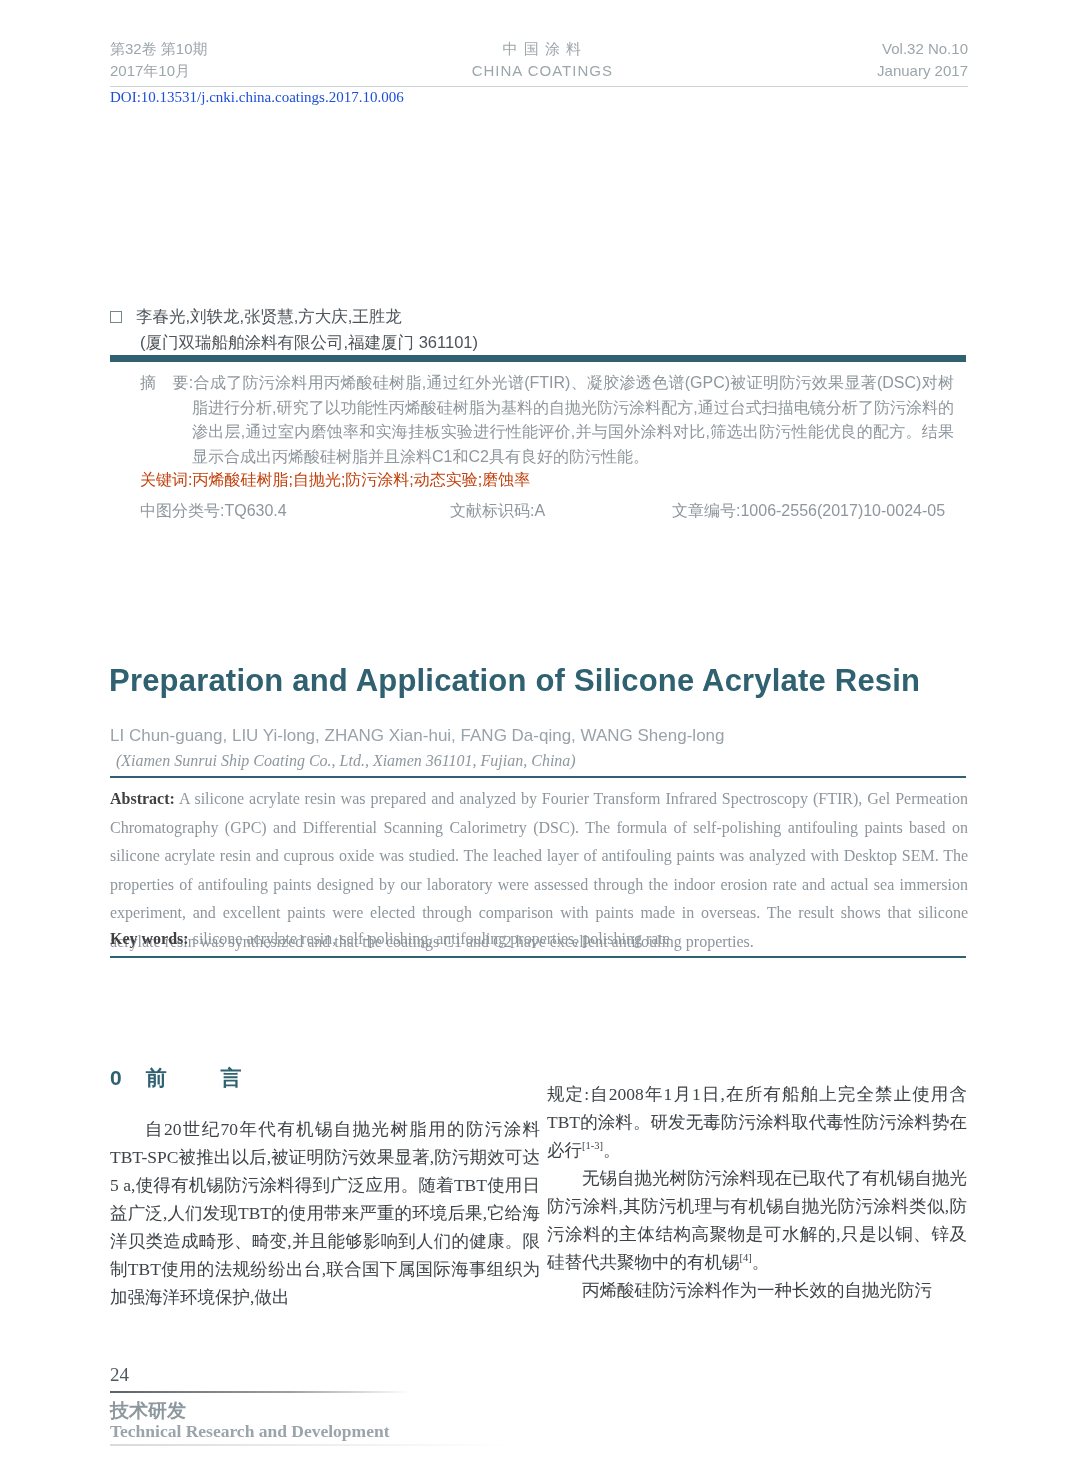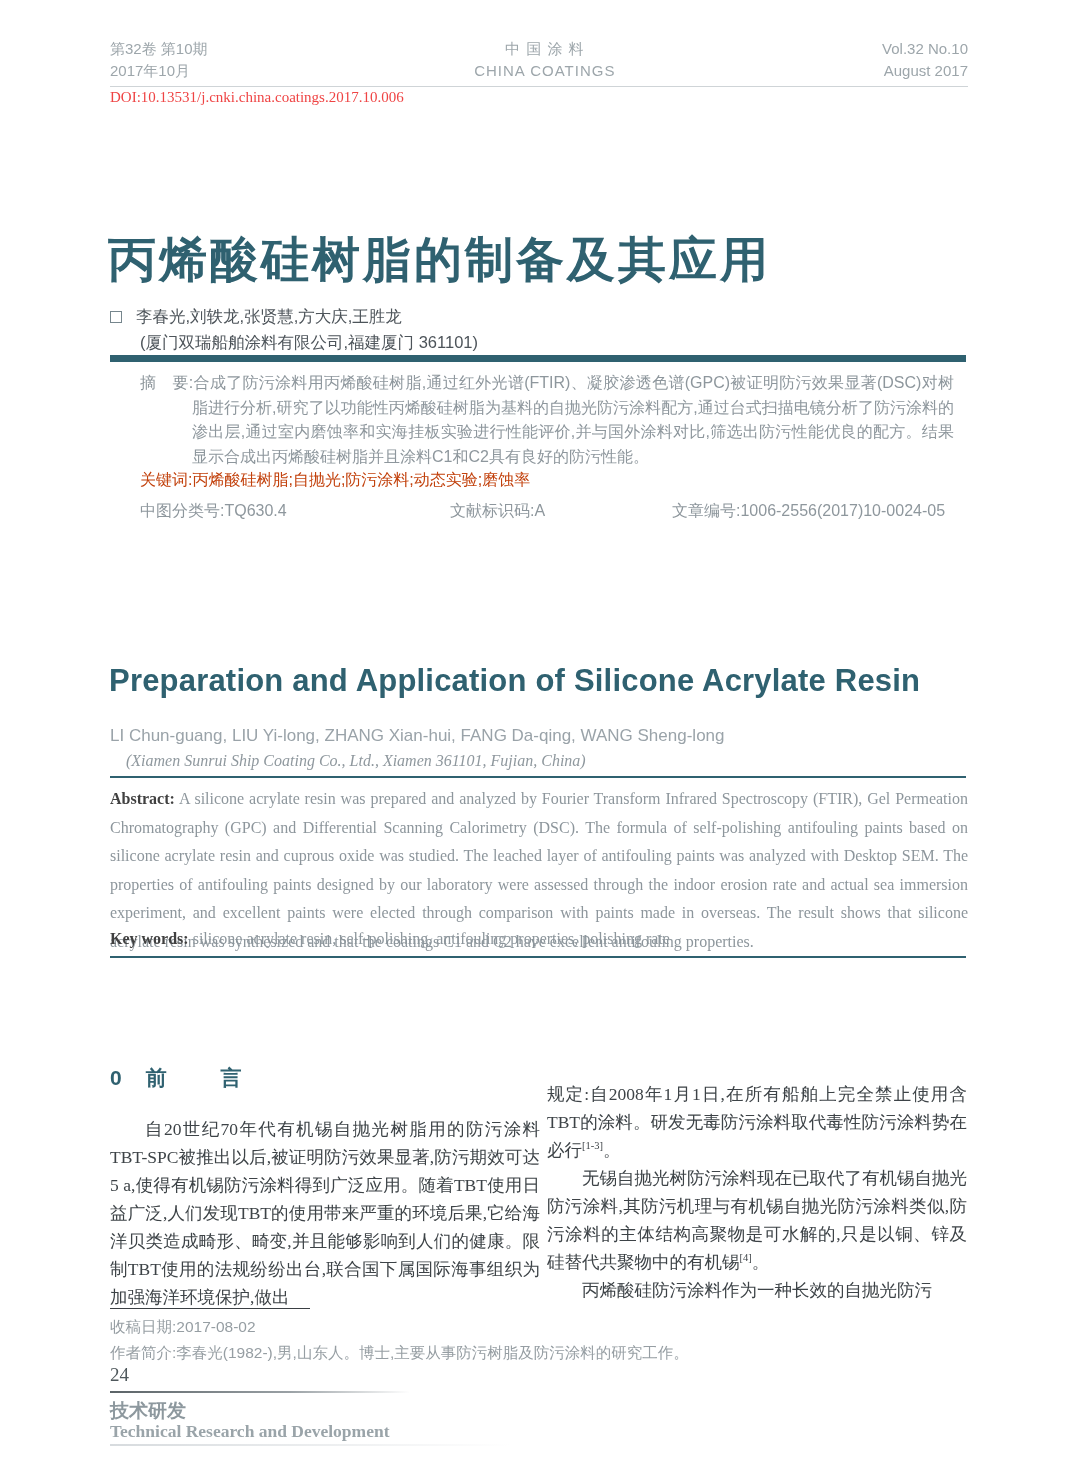--- a/index.html
+++ b/index.html
@@ -14,21 +14,21 @@
   .hdr {
     position:absolute; left:110px; top:38px; width:858px;
     display:flex; justify-content:space-between;
     color:#9da6ab; font-size:15px; line-height:22px;
     border-bottom:1px solid #cfd4d7; padding-bottom:4px;
   }
   .hdr-col.center { text-align:center; letter-spacing:1px; }
   .hdr-col.right  { text-align:right; }
   .doi {
     position:absolute; left:110px; top:89px;
-    font-family:"Liberation Serif", serif; font-size:15px; color:#ef4444;
+    font-family:"Liberation Serif", serif; font-size:15px; color:#1d4ed8;
   }
   
   .title-cn {
     position:absolute; left:108px; top:228px; width:860px;
     color:var(--accent); font-size:48px; font-weight:700; letter-spacing:3px;
     font-family:"Liberation Sans", sans-serif; white-space:nowrap;
   }
   .authors-cn {
     position:absolute; left:110px; top:306px; width:855px;
     color:#4d545a; font-size:16.5px;
@@ -65,21 +65,21 @@
   .title-en {
     position:absolute; left:109px; top:663px; width:860px;
     color:var(--accent); font-size:31px; font-weight:700; letter-spacing:0.2px;
     font-family:"Liberation Sans", sans-serif; white-space:nowrap;
   }
   .authors-en {
     position:absolute; left:110px; top:726px; width:858px;
     color:#9aa3a9; font-size:17px;
   }
   .affil-en {
-    position:absolute; left:126px; top:752px; width:858px;
+    position:absolute; left:116px; top:752px; width:858px;
     color:#8f989e; font-size:16px; font-style:italic;
     font-family:"Liberation Serif", serif;
   }
   .rule { position:absolute; left:110px; width:856px; height:0; border-top:2px solid var(--accent); }
   .rule-1 { top:776px; }
   .rule-2 { top:956px; }
   .abs-en {
     position:absolute; left:110px; top:785px; width:858px;
     color:#8d969c; font-size:16px; line-height:28.6px; text-align:justify;
     font-family:"Liberation Serif", serif;
@@ -141,27 +141,26 @@
     <div class="hdr-col left">
       <div>第32卷 第10期</div>
       <div>2017年10月</div>
     </div>
     <div class="hdr-col center">
       <div>中 国 涂 料</div>
       <div>CHINA COATINGS</div>
     </div>
     <div class="hdr-col right">
       <div>Vol.32 No.10</div>
-      <div>August 2017</div>
+      <div>January 2017</div>
     </div>
   </header>
 
   <div class="doi">DOI:10.13531/j.cnki.china.coatings.2017.10.006</div>
 
-  <h1 class="title-cn">丙烯酸硅树脂的制备及其应用</h1>
 
   <div class="authors-cn">
     <span class="authors-box"></span><span>李春光,刘轶龙,张贤慧,方大庆,王胜龙</span>
   </div>
   <div class="affil-cn">(厦门双瑞船舶涂料有限公司,福建厦门  361101)</div>
 
   <div class="bar"></div>
 
   <p class="abs-cn"><span class="abs-label">摘　要:</span><span>合成了防污涂料用丙烯酸硅树脂,通过红外光谱(FTIR)、凝胶渗透色谱(GPC)被证明防污效果显著(DSC)对树脂进行分析,研究了以功能性丙烯酸硅树脂为基料的自抛光防污涂料配方,通过台式扫描电镜分析了防污涂料的渗出层,通过室内磨蚀率和实海挂板实验进行性能评价,并与国外涂料对比,筛选出防污性能优良的配方。结果显示合成出丙烯酸硅树脂并且涂料C1和C2具有良好的防污性能。</span></p>
 
@@ -188,25 +187,20 @@
   <div class="col col-left">
     <p class="body-p indent">自20世纪70年代有机锡自抛光树脂用的防污涂料TBT-SPC被推出以后,被证明防污效果显著,防污期效可达5 a,使得有机锡防污涂料得到广泛应用。随着TBT使用日益广泛,人们发现TBT的使用带来严重的环境后果,它给海洋贝类造成畸形、畸变,并且能够影响到人们的健康。限制TBT使用的法规纷纷出台,联合国下属国际海事组织为加强海洋环境保护,做出</p>
   </div>
 
   <div class="col col-right">
     <p class="body-p"><span>规定:自2008年1月1日,在所有船舶上完全禁止使用含TBT的涂料。研发无毒防污涂料取代毒性防污涂料势在必行</span><sup>[1-3]</sup><span>。</span></p>
     <p class="body-p indent"><span>无锡自抛光树防污涂料现在已取代了有机锡自抛光防污涂料,其防污机理与有机锡自抛光防污涂料类似,防污涂料的主体结构高聚物是可水解的,只是以铜、锌及硅替代共聚物中的有机锡</span><sup>[4]</sup><span>。</span></p>
     <p class="body-p indent">丙烯酸硅防污涂料作为一种长效的自抛光防污</p>
   </div>
 
-  <div class="footnote">
-    <div class="fn-rule"></div>
-    <div>收稿日期:2017-08-02</div>
-    <div>作者简介:李春光(1982-),男,山东人。博士,主要从事防污树脂及防污涂料的研究工作。</div>
-  </div>
 
   <div class="pg">24</div>
   <div class="pg-rule"></div>
   <div class="foot-cn">技术研发</div>
   <div class="foot-en">Technical Research and Development</div>
   <div class="foot-fade"></div>
 
 </div>
 
 </body></html>

